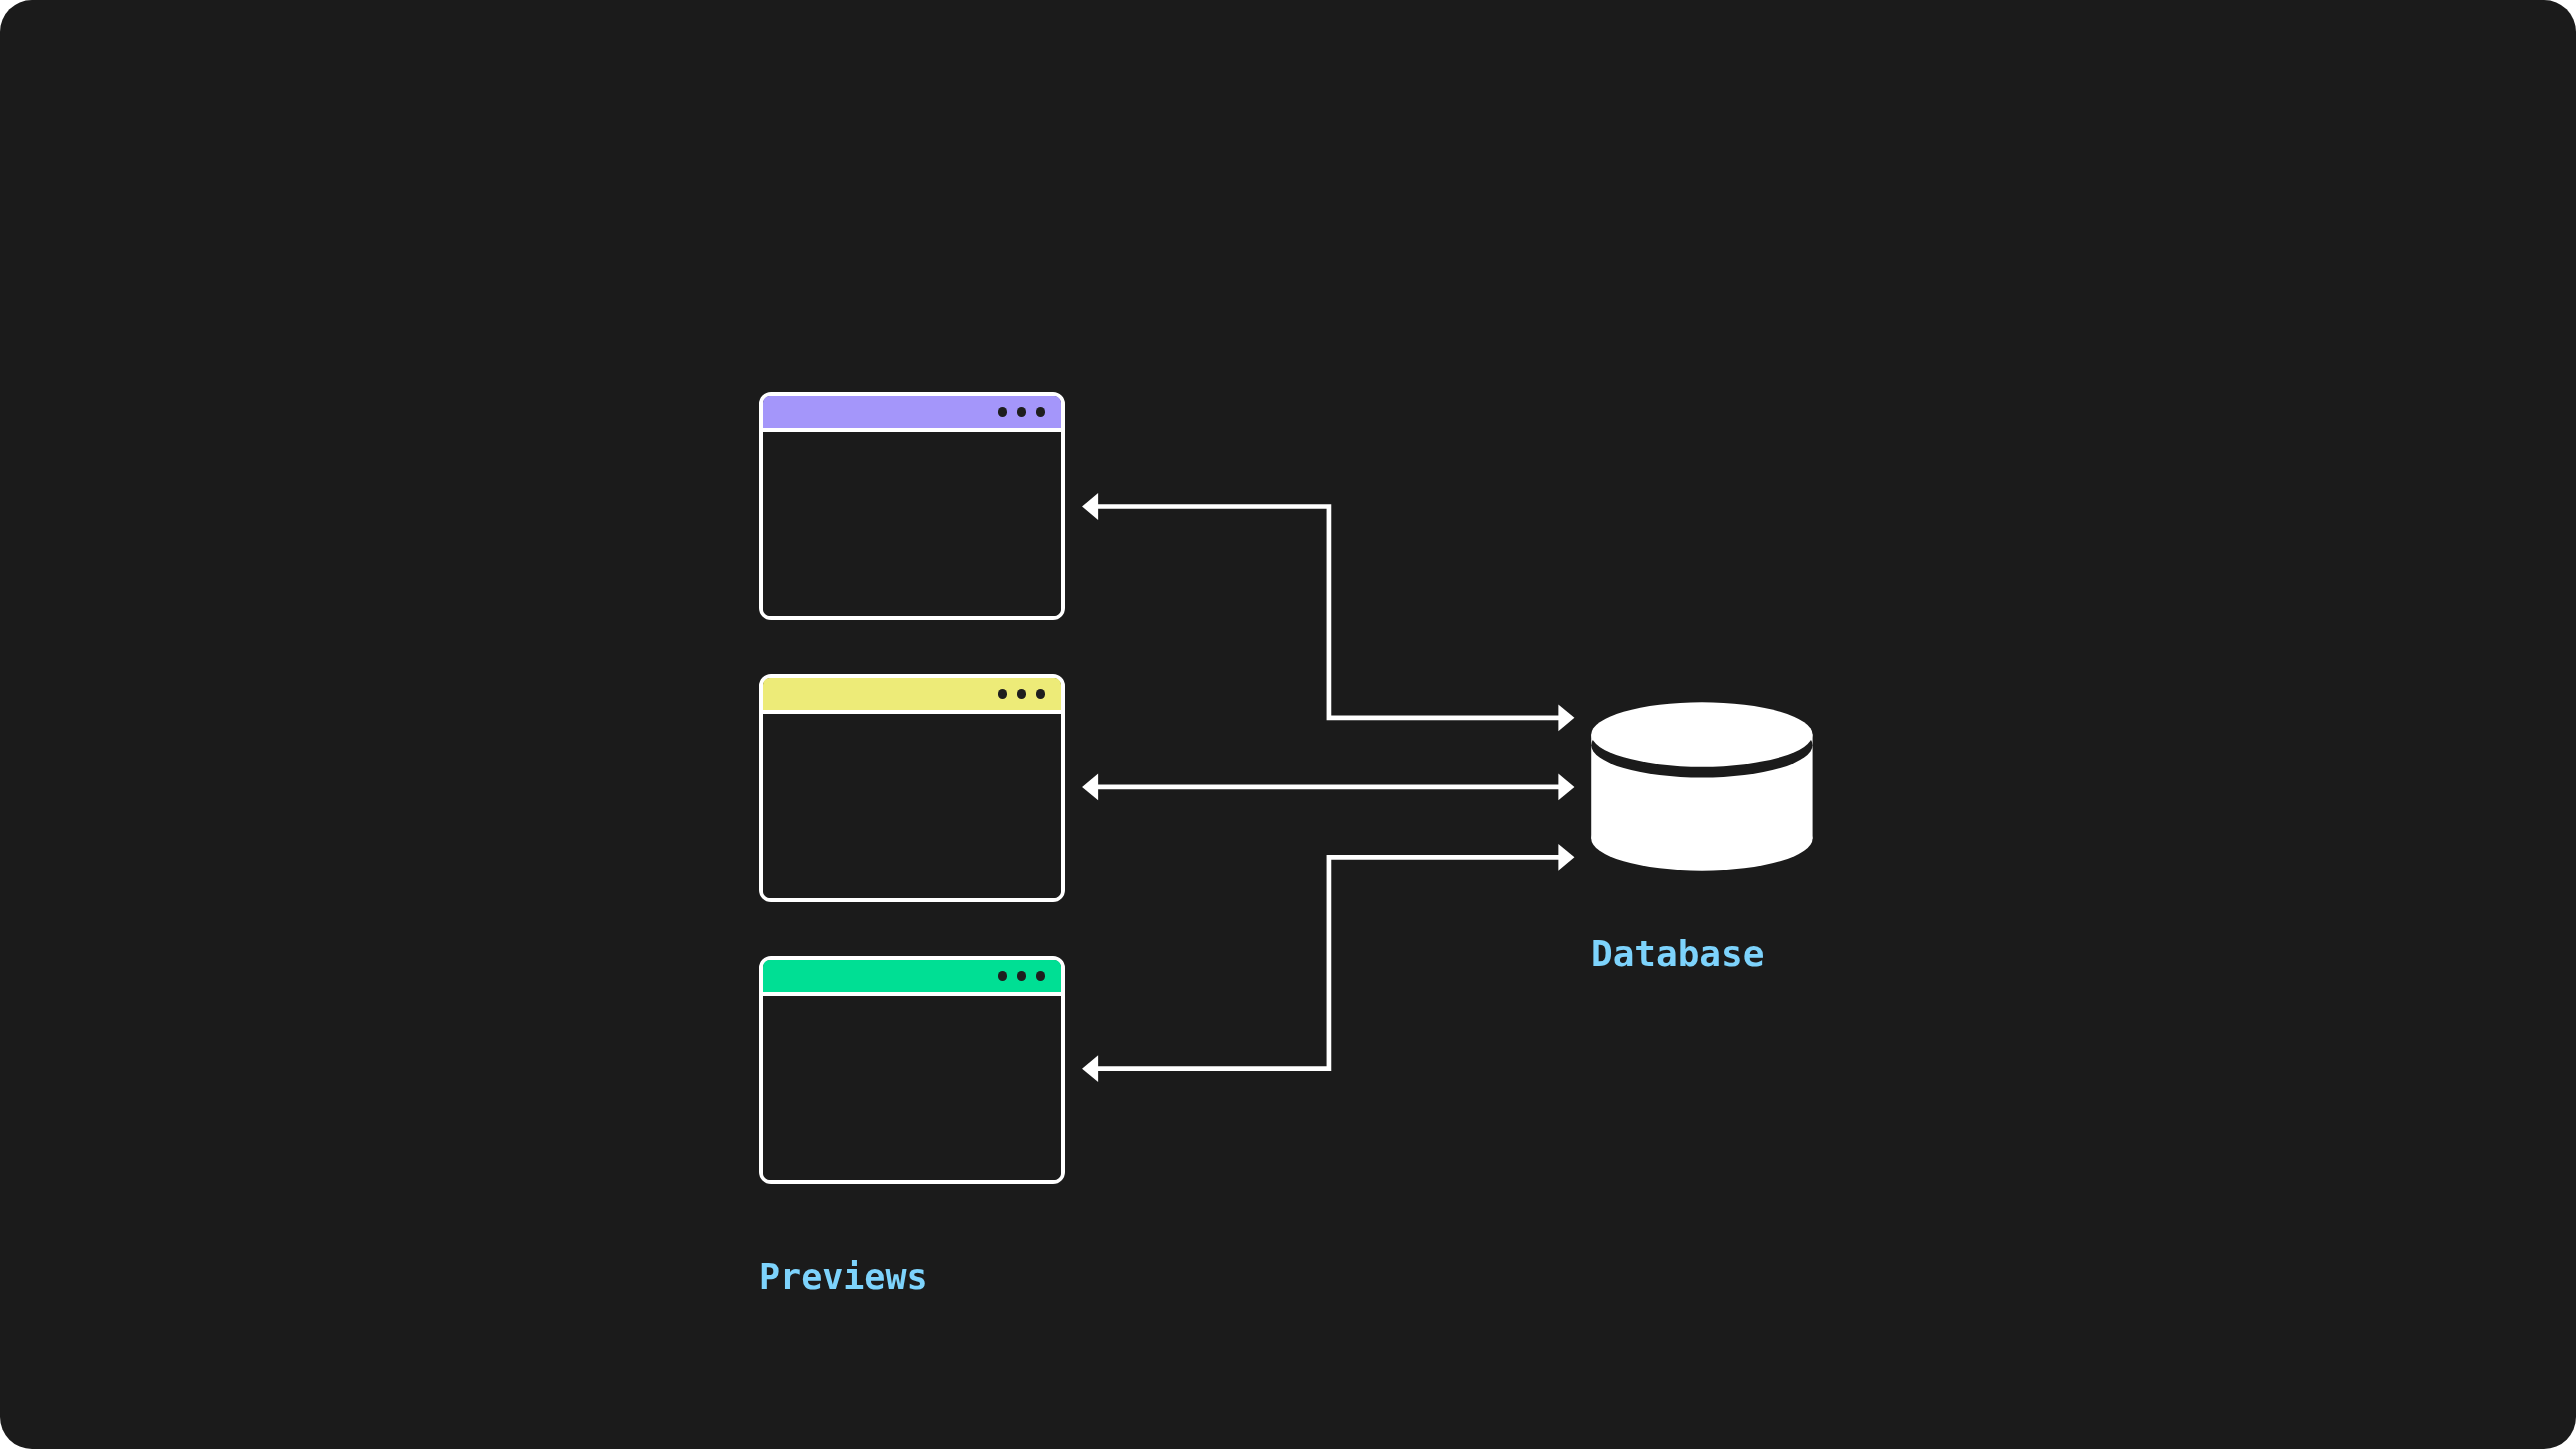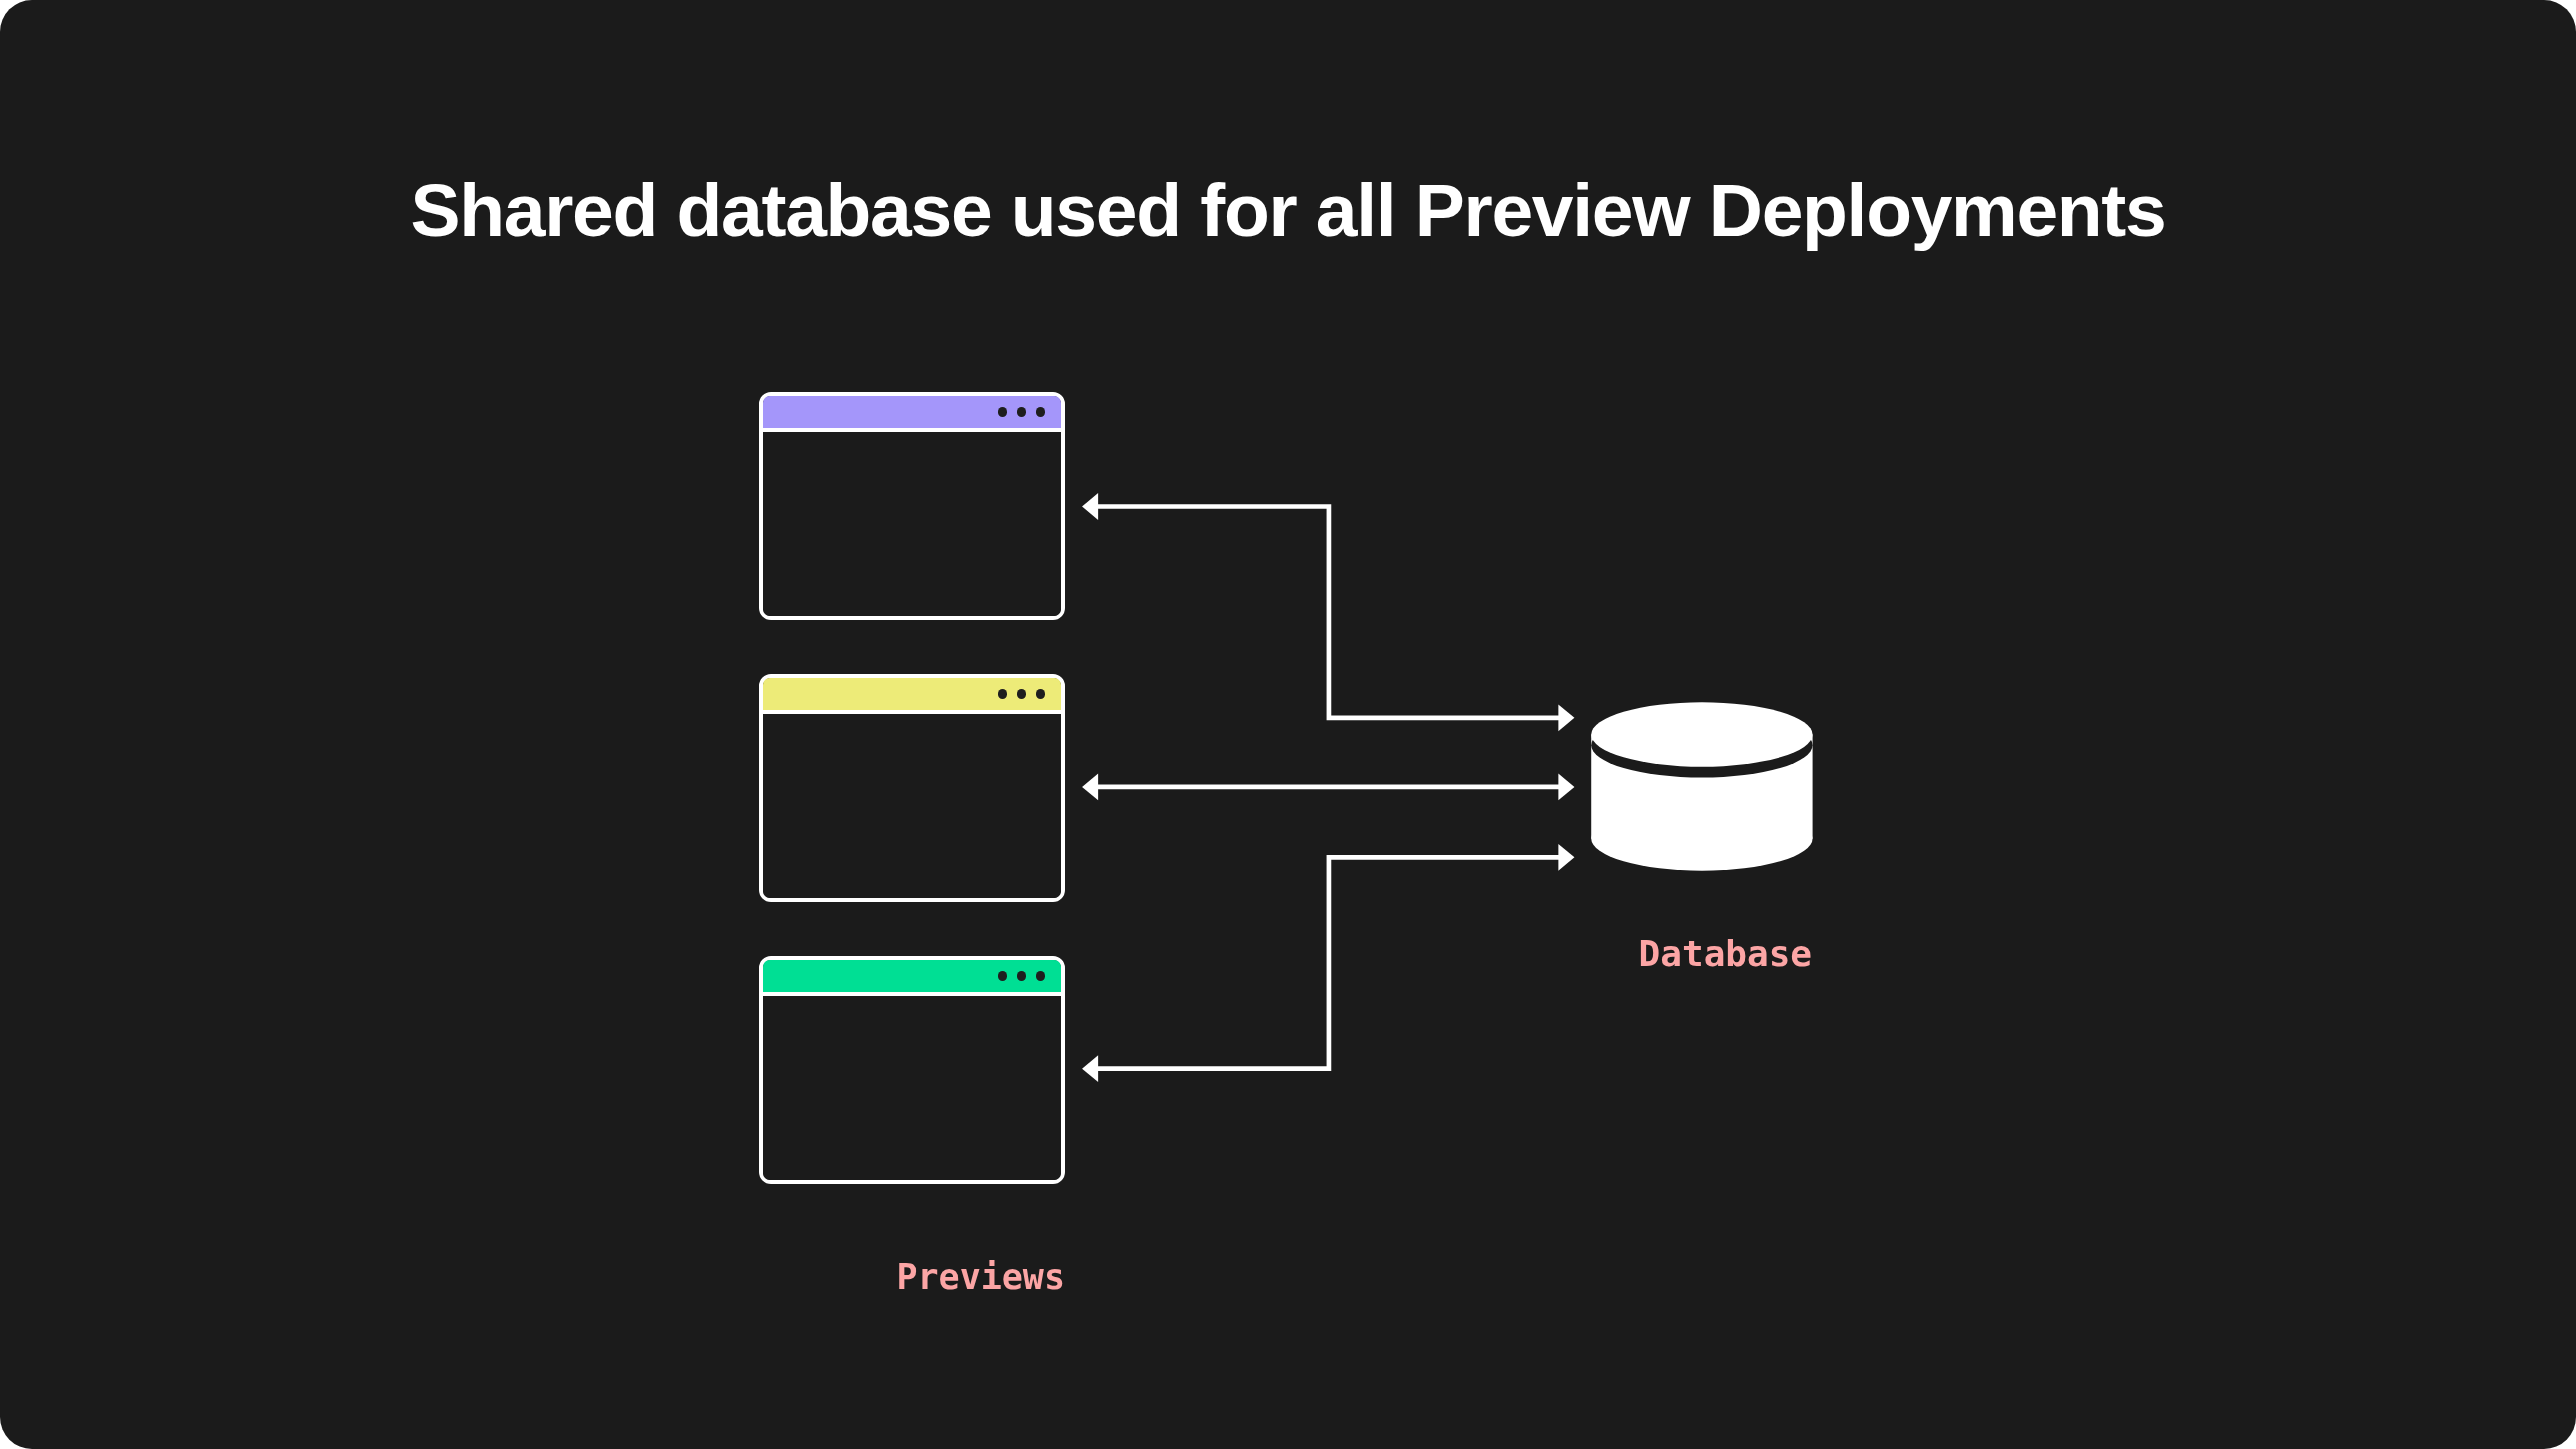--- a/index.html
+++ b/index.html
@@ -68,24 +68,24 @@
     border-radius: 0 0 6.7px 6.7px;
   }
   .diagram-svg {
     position: absolute;
     top: 0;
     left: 0;
   }
   .caption {
     position: absolute;
     margin: 0;
-    color: #fca5a5;
+    color: #7dd3fc;
     font-family: "DejaVu Sans Mono", monospace;
     font-weight: 700;
-    text-align: right;
+    text-align: left;
     line-height: 1.2;
   }
   .previews-caption {
     left: 759px;
     width: 306px;
     top: 1256px;
     font-size: 35px;
   }
   .database-caption {
     left: 1591px;
@@ -96,21 +96,20 @@
   .arrow-line {
     fill: none;
     stroke-width: 7px;
   }
 </style>
 </head>
 <body>
 
 <div class="canvas">
 
-  <h1 class="title">Shared database used for all Preview Deployments</h1>
 
   <div class="window win-1">
     <div class="win-header" style="background: rgb(164, 150, 250);">
       <span class="dot" style="background: rgb(30, 30, 30);"></span>
       <span class="dot" style="background: rgb(30, 30, 30);"></span>
       <span class="dot" style="background: rgb(30, 30, 30);"></span>
     </div>
     <div class="win-body"></div>
   </div>
 

